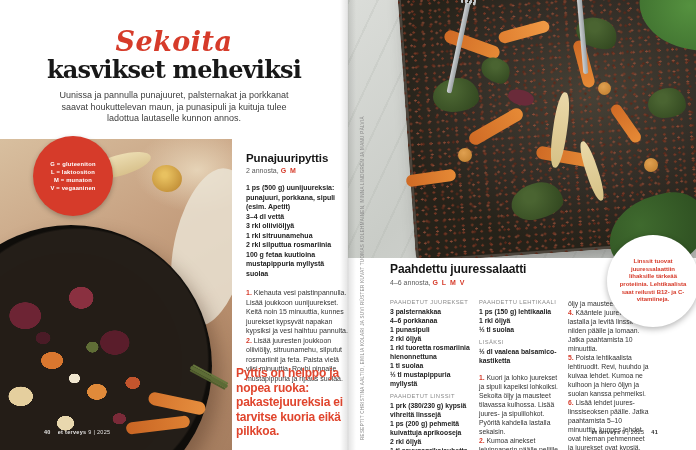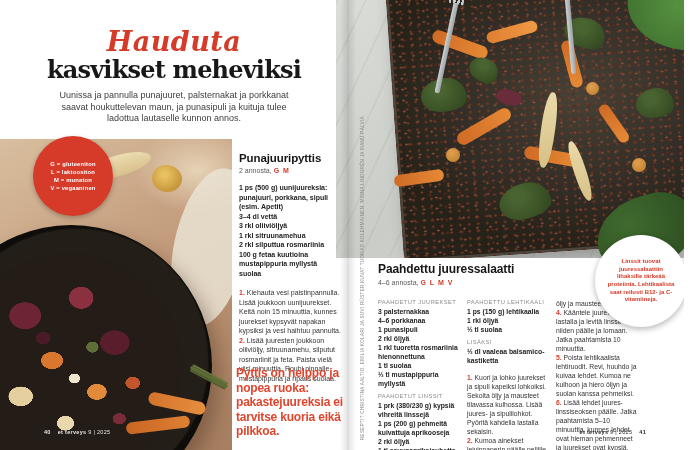--- a/index.html
+++ b/index.html
@@ -1,20 +1,20 @@
 <!DOCTYPE html>
 <html><head>
 <meta charset="utf-8">
 <style>
   html,body{margin:0;padding:0;}
   body{font-family:"Liberation Sans","DejaVu Sans",sans-serif;background:#888;}
   #spread{position:relative;width:696px;height:450px;background:#fff;overflow:hidden;}
   .page{position:absolute;top:0;height:450px;overflow:hidden;background:#fff;}
   #page-left{left:0;width:348px;}
-  #page-right{left:336px;width:348px;}
+  #page-right{left:348px;width:348px;}
   #gutter{position:absolute;left:340px;top:0;width:16px;height:450px;z-index:40;
     background:linear-gradient(to right,rgba(0,0,0,0) 0%,rgba(0,0,0,.10) 45%,rgba(0,0,0,.16) 50%,rgba(0,0,0,.10) 55%,rgba(0,0,0,0) 100%);pointer-events:none;}
 
   
   .hdr{position:absolute;left:0;top:0;width:348px;text-align:center;z-index:5;}
   .kicker{margin-top:26px;font-family:"DejaVu Serif","Liberation Serif",serif;font-style:italic;font-weight:700;
     font-size:27px;color:#d63b2a;letter-spacing:.5px;}
   .main-title{margin-top:-2px;font-family:"DejaVu Serif","Liberation Serif",serif;font-weight:700;
     font-size:24px;color:#181818;letter-spacing:-0.8px;}
   .intro{margin:6px auto 0;width:238px;font-size:9px;line-height:11.5px;color:#3d3d3d;}
@@ -55,21 +55,21 @@
   .rosemary{position:absolute;left:188px;top:236px;width:42px;height:4px;border-radius:2px;
     background:#5c6b35;transform:rotate(28deg);box-shadow:0 -3px 0 -1px #66763c,0 3px 0 -1px #525f2e;}
 
   
   .legend{position:absolute;left:33px;top:136px;width:80px;height:80px;border-radius:50%;background:#d63b2a;
     z-index:6;display:flex;flex-direction:column;justify-content:center;align-items:center;
     box-shadow:0 2px 5px rgba(0,0,0,.25);}
   .legend div{font-size:5.8px;line-height:8px;font-weight:700;color:#fff;letter-spacing:.2px;}
 
   
-  #left-recipe{position:absolute;left:239px;top:152px;width:106px;z-index:5;}
+  #left-recipe{position:absolute;left:246px;top:152px;width:106px;z-index:5;}
   .rtitle{font-size:11.5px;font-weight:700;color:#161616;letter-spacing:-.1px;}
   .servings{margin-top:3px;font-size:7px;color:#5a5a5a;}
   .servings b{color:#d63b2a;letter-spacing:1px;}
   .ing{margin-top:9px;}
   .ing div{font-size:7px;line-height:9.5px;font-weight:700;color:#222;}
   .steps{margin-top:10px;}
   .step{margin:0 0 0 0;font-size:7px;line-height:9.5px;color:#333;}
   .step .n{color:#d63b2a;font-weight:700;}
   .callout{position:absolute;left:236px;top:366px;width:108px;font-size:12px;line-height:14.5px;
     font-weight:700;color:#e0452d;letter-spacing:-.2px;z-index:5;}
@@ -132,21 +132,21 @@
   .folio .sp{display:inline-block;width:7px;}
 </style>
 </head>
 <body>
 
 <div id="spread">
 
   <div class="page" id="page-left">
 
     <div class="hdr">
-      <div class="kicker">Hauduta</div>
+      <div class="kicker">Sekoita</div>
       <div class="main-title">kasvikset meheviksi</div>
       <div class="intro">Uunissa ja pannulla punajuuret, palsternakat ja porkkanat saavat houkuttelevan maun, ja punasipuli ja kuituja tulee ladottua lautaselle kunnon annos.</div>
     </div>
 
     <div id="left-photo">
       <div class="cloth"></div>
       <div class="parsnip-top"></div>
       <div class="onion-top"></div>
       <div class="pan"></div>
       <div class="pan-contents"></div>

